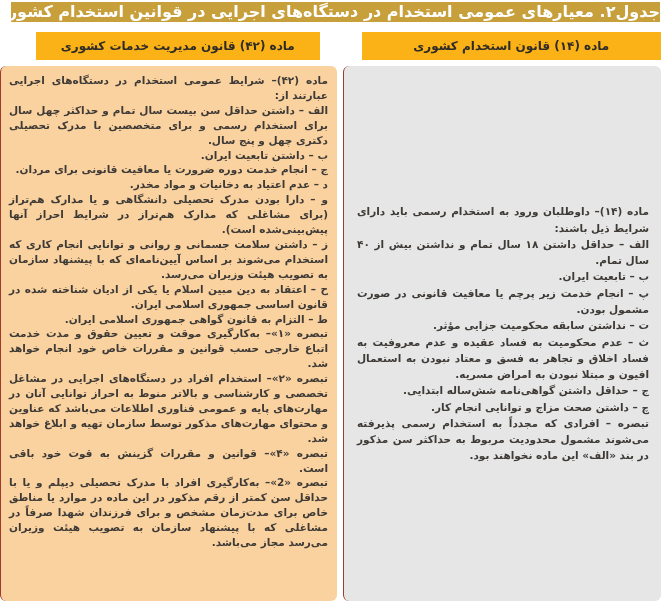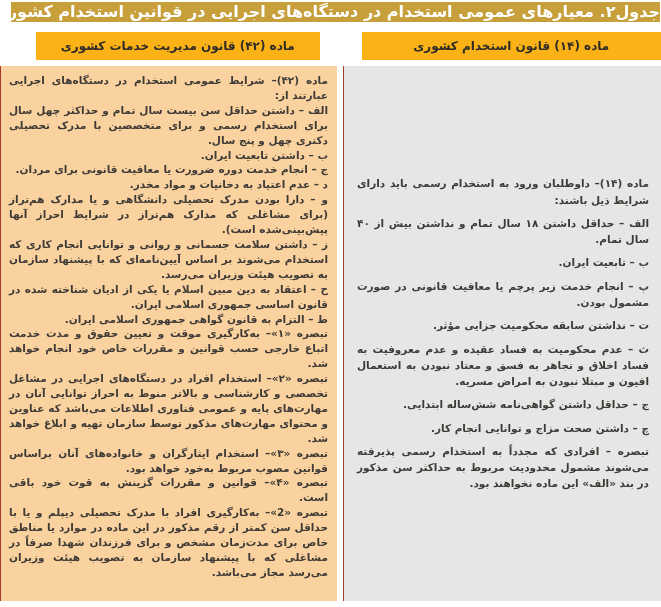--- a/index.html
+++ b/index.html
@@ -61,32 +61,32 @@
     top: 66px; right: 0;
     width: 661px; height: 535px;
     display: flex;
     gap: 6px;
   }
   .body-cell {
     font-weight: bold;
     color: var(--textDark);
     text-align: justify;
     overflow: hidden;
+    border-radius: 6px;
   }
   .body-cell.col-right {
     width: 318px;
     background: var(--grayBg);
     border-left: 1px solid var(--borderRed);
     font-size: 10.5px;
     line-height: 1.55;
     padding: 8px 12px 8px 13px;
     display: flex;
     flex-direction: column;
     justify-content: center;
-    gap: 7px;
   }
   .body-cell.col-left {
     width: 337px;
     background: var(--peachBg);
     border-left: 1px solid var(--borderRed);
     font-size: 10.5px;
     line-height: 1.42;
     padding: 7px 9px 4px 8px;
   }
   .para { margin: 0; }
@@ -142,21 +142,20 @@
         <p class="para">ز – داشتن سلامت جسمانی و روانی و توانایی انجام کاری که استخدام می‌شوند بر اساس آیین‌نامه‌ای که با پیشنهاد سازمان به تصویب هیئت وزیران می‌رسد.</p>
 
         <p class="para">ح – اعتقاد به دین مبین اسلام یا یکی از ادیان شناخته شده در قانون اساسی جمهوری اسلامی ایران.</p>
 
         <p class="para">ط – التزام به قانون گواهی جمهوری اسلامی ایران.</p>
 
         <p class="para">تبصره «۱»– به‌کارگیری موقت و تعیین حقوق و مدت خدمت اتباع خارجی حسب قوانین و مقررات خاص خود انجام خواهد شد.</p>
 
         <p class="para">تبصره «۲»– استخدام افراد در دستگاه‌های اجرایی در مشاغل تخصصی و کارشناسی و بالاتر منوط به احراز توانایی آنان در مهارت‌های پایه و عمومی فناوری اطلاعات می‌باشد که عناوین و محتوای مهارت‌های مذکور توسط سازمان تهیه و ابلاغ خواهد شد.</p>
 
-        <p class="para">تبصره «۳»– استخدام ایثارگران و خانواده‌های آنان براساس قوانین مصوب مربوط به‌خود خواهد بود.</p>
 
         <p class="para">تبصره «۴»– قوانین و مقررات گزینش به قوت خود باقی است.</p>
 
         <p class="para">تبصره «2»– به‌کارگیری افراد با مدرک تحصیلی دیپلم و یا با حداقل سن کمتر از رقم مذکور در این ماده در موارد یا مناطق خاص برای مدت‌زمان مشخص و برای فرزندان شهدا صرفاً در مشاغلی که با پیشنهاد سازمان به تصویب هیئت وزیران می‌رسد مجاز می‌باشد.</p>
       </div>
   </div>
 
 </div>
 
 </body></html>

